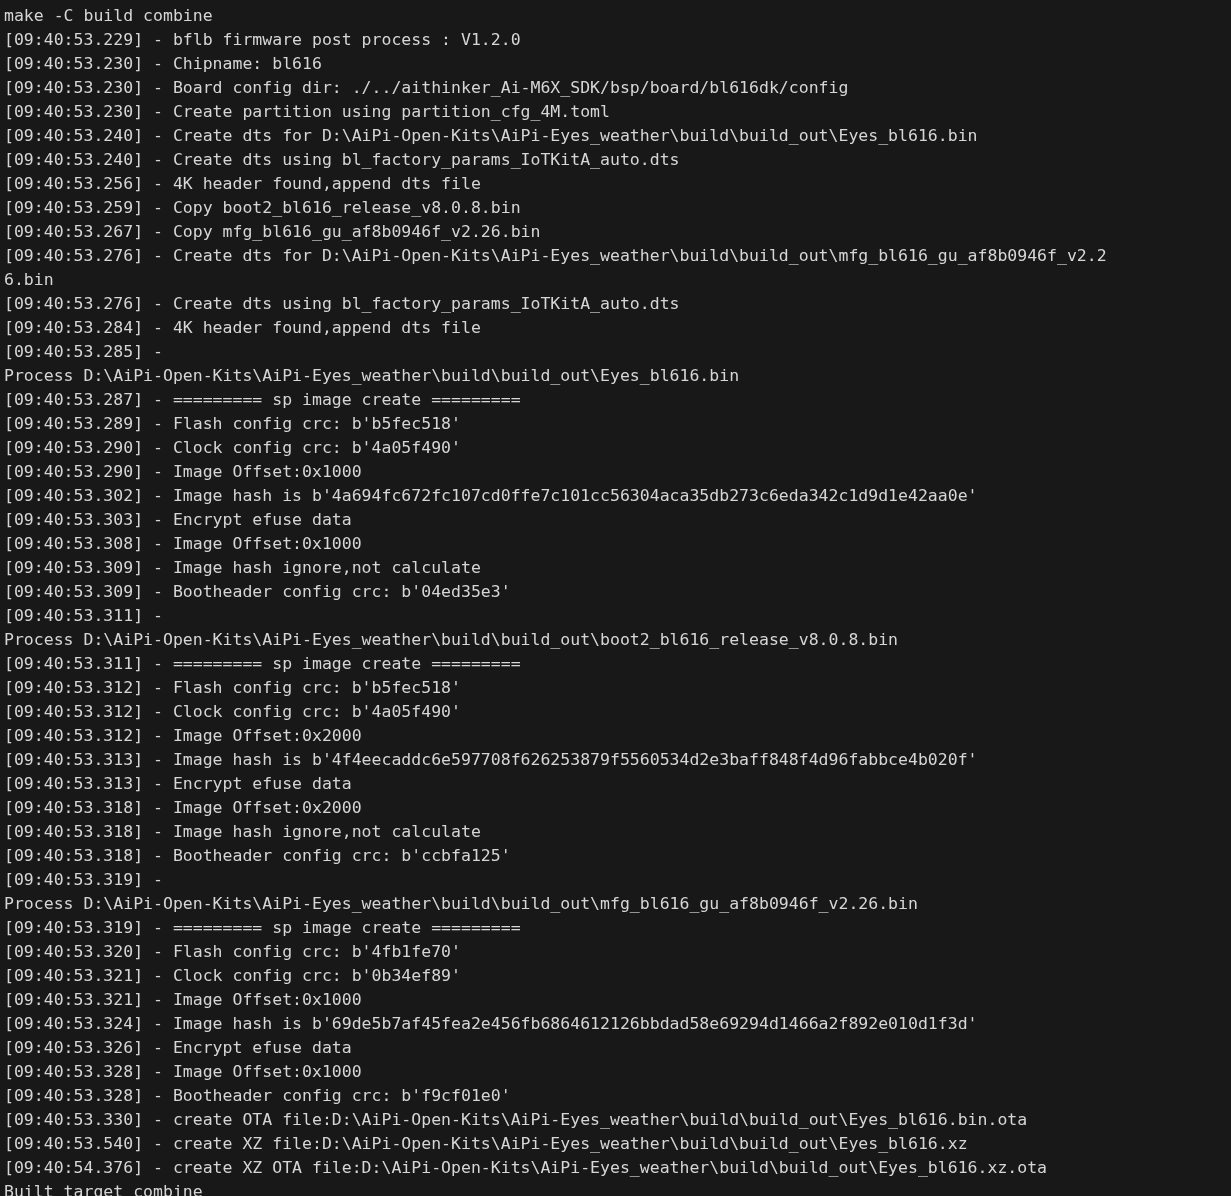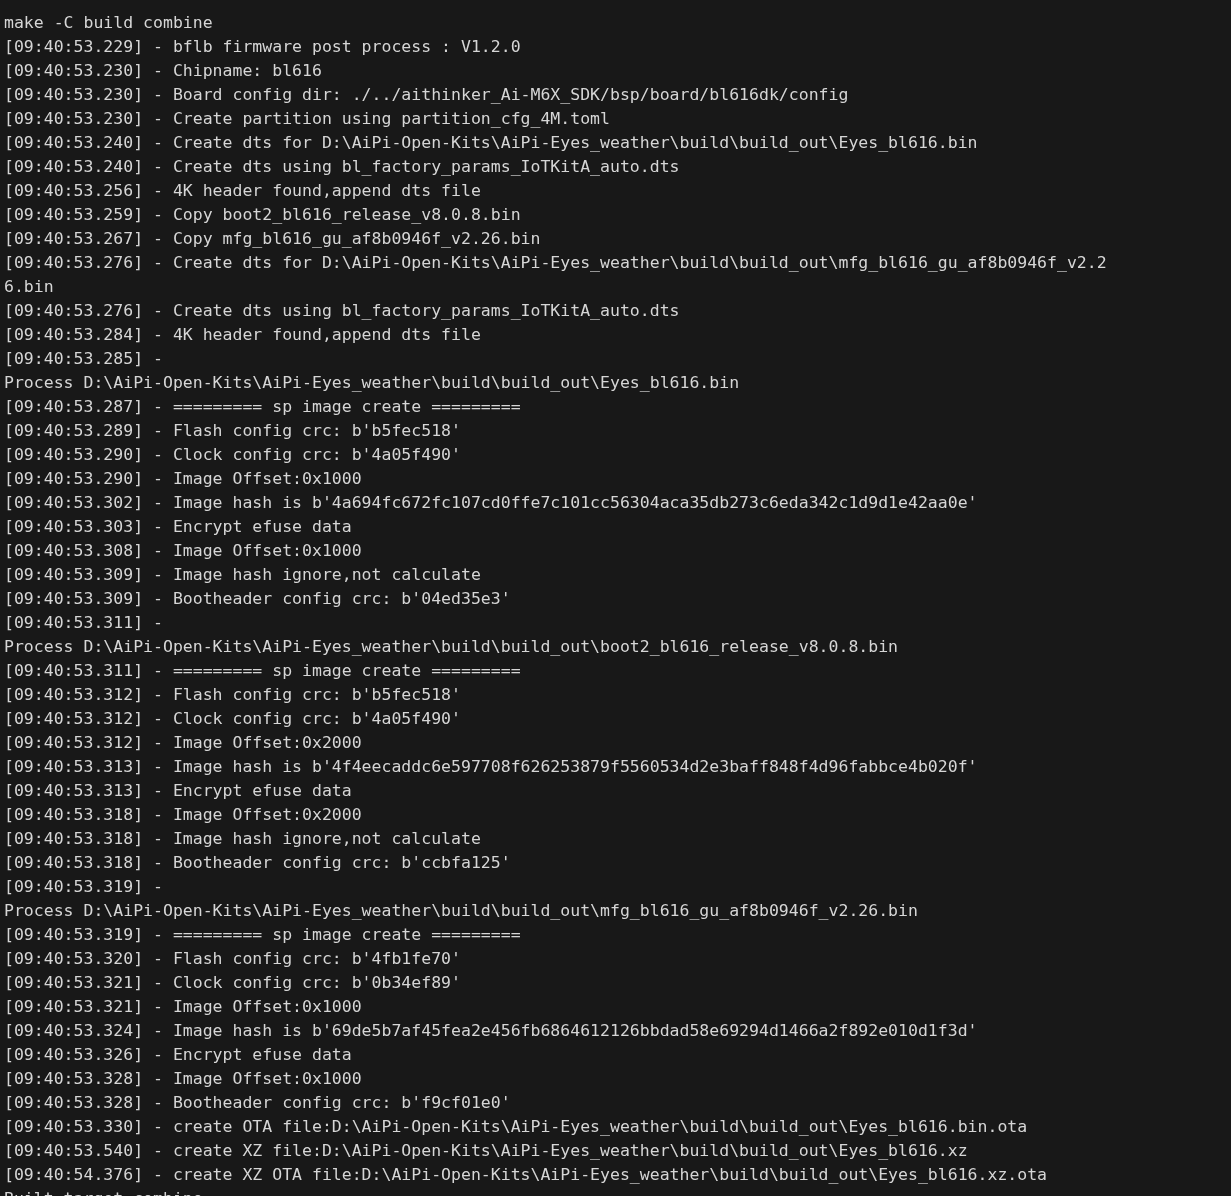--- a/index.html
+++ b/index.html
@@ -26,19 +26,19 @@
     white-space: pre;
     letter-spacing: 0px;
     -webkit-font-smoothing: antialiased;
   }
   .line {
     height: 24px;
     white-space: pre;
     overflow: visible;
   }
   .line:first-child {
-    padding-top: 11px;
+    padding-top: 4px;
   }
 </style>
 </head>
 <body>
 
 <div id="terminal" style="background: rgb(24, 24, 24); color: rgb(214, 214, 214);"><div class="line">make -C build combine</div><div class="line">[09:40:53.229] - bflb firmware post process : V1.2.0</div><div class="line">[09:40:53.230] - Chipname: bl616</div><div class="line">[09:40:53.230] - Board config dir: ./../aithinker_Ai-M6X_SDK/bsp/board/bl616dk/config</div><div class="line">[09:40:53.230] - Create partition using partition_cfg_4M.toml</div><div class="line">[09:40:53.240] - Create dts for D:\AiPi-Open-Kits\AiPi-Eyes_weather\build\build_out\Eyes_bl616.bin</div><div class="line">[09:40:53.240] - Create dts using bl_factory_params_IoTKitA_auto.dts</div><div class="line">[09:40:53.256] - 4K header found,append dts file</div><div class="line">[09:40:53.259] - Copy boot2_bl616_release_v8.0.8.bin</div><div class="line">[09:40:53.267] - Copy mfg_bl616_gu_af8b0946f_v2.26.bin</div><div class="line">[09:40:53.276] - Create dts for D:\AiPi-Open-Kits\AiPi-Eyes_weather\build\build_out\mfg_bl616_gu_af8b0946f_v2.2</div><div class="line">6.bin</div><div class="line">[09:40:53.276] - Create dts using bl_factory_params_IoTKitA_auto.dts</div><div class="line">[09:40:53.284] - 4K header found,append dts file</div><div class="line">[09:40:53.285] - </div><div class="line">Process D:\AiPi-Open-Kits\AiPi-Eyes_weather\build\build_out\Eyes_bl616.bin</div><div class="line">[09:40:53.287] - ========= sp image create =========</div><div class="line">[09:40:53.289] - Flash config crc: b'b5fec518'</div><div class="line">[09:40:53.290] - Clock config crc: b'4a05f490'</div><div class="line">[09:40:53.290] - Image Offset:0x1000</div><div class="line">[09:40:53.302] - Image hash is b'4a694fc672fc107cd0ffe7c101cc56304aca35db273c6eda342c1d9d1e42aa0e'</div><div class="line">[09:40:53.303] - Encrypt efuse data</div><div class="line">[09:40:53.308] - Image Offset:0x1000</div><div class="line">[09:40:53.309] - Image hash ignore,not calculate</div><div class="line">[09:40:53.309] - Bootheader config crc: b'04ed35e3'</div><div class="line">[09:40:53.311] - </div><div class="line">Process D:\AiPi-Open-Kits\AiPi-Eyes_weather\build\build_out\boot2_bl616_release_v8.0.8.bin</div><div class="line">[09:40:53.311] - ========= sp image create =========</div><div class="line">[09:40:53.312] - Flash config crc: b'b5fec518'</div><div class="line">[09:40:53.312] - Clock config crc: b'4a05f490'</div><div class="line">[09:40:53.312] - Image Offset:0x2000</div><div class="line">[09:40:53.313] - Image hash is b'4f4eecaddc6e597708f626253879f5560534d2e3baff848f4d96fabbce4b020f'</div><div class="line">[09:40:53.313] - Encrypt efuse data</div><div class="line">[09:40:53.318] - Image Offset:0x2000</div><div class="line">[09:40:53.318] - Image hash ignore,not calculate</div><div class="line">[09:40:53.318] - Bootheader config crc: b'ccbfa125'</div><div class="line">[09:40:53.319] - </div><div class="line">Process D:\AiPi-Open-Kits\AiPi-Eyes_weather\build\build_out\mfg_bl616_gu_af8b0946f_v2.26.bin</div><div class="line">[09:40:53.319] - ========= sp image create =========</div><div class="line">[09:40:53.320] - Flash config crc: b'4fb1fe70'</div><div class="line">[09:40:53.321] - Clock config crc: b'0b34ef89'</div><div class="line">[09:40:53.321] - Image Offset:0x1000</div><div class="line">[09:40:53.324] - Image hash is b'69de5b7af45fea2e456fb6864612126bbdad58e69294d1466a2f892e010d1f3d'</div><div class="line">[09:40:53.326] - Encrypt efuse data</div><div class="line">[09:40:53.328] - Image Offset:0x1000</div><div class="line">[09:40:53.328] - Bootheader config crc: b'f9cf01e0'</div><div class="line">[09:40:53.330] - create OTA file:D:\AiPi-Open-Kits\AiPi-Eyes_weather\build\build_out\Eyes_bl616.bin.ota</div><div class="line">[09:40:53.540] - create XZ file:D:\AiPi-Open-Kits\AiPi-Eyes_weather\build\build_out\Eyes_bl616.xz</div><div class="line">[09:40:54.376] - create XZ OTA file:D:\AiPi-Open-Kits\AiPi-Eyes_weather\build\build_out\Eyes_bl616.xz.ota</div><div class="line">Built target combine</div></div>
 
 </body></html>

